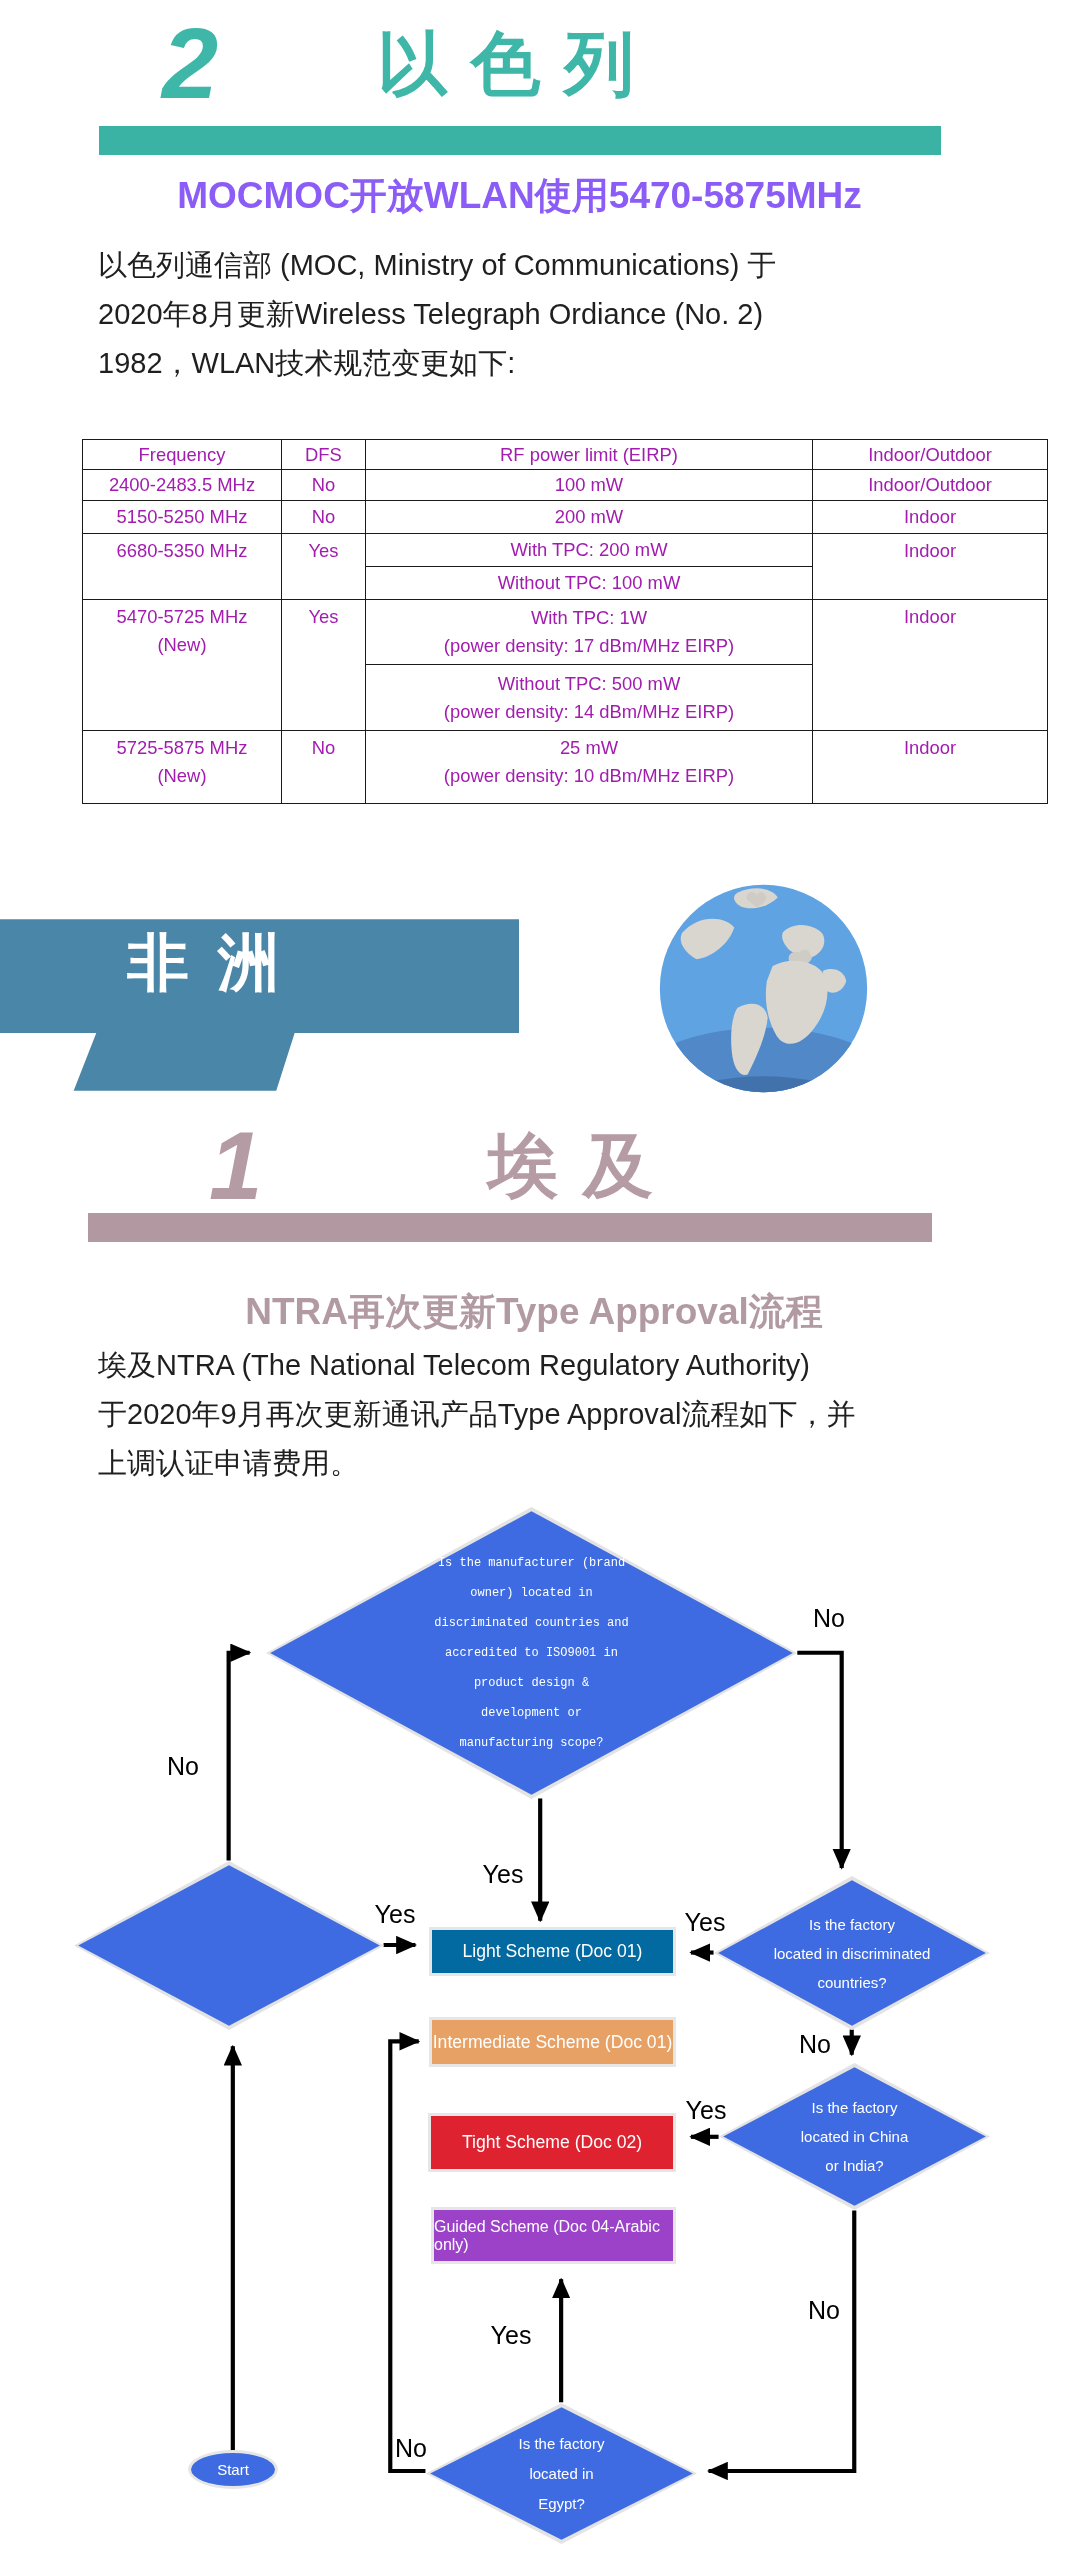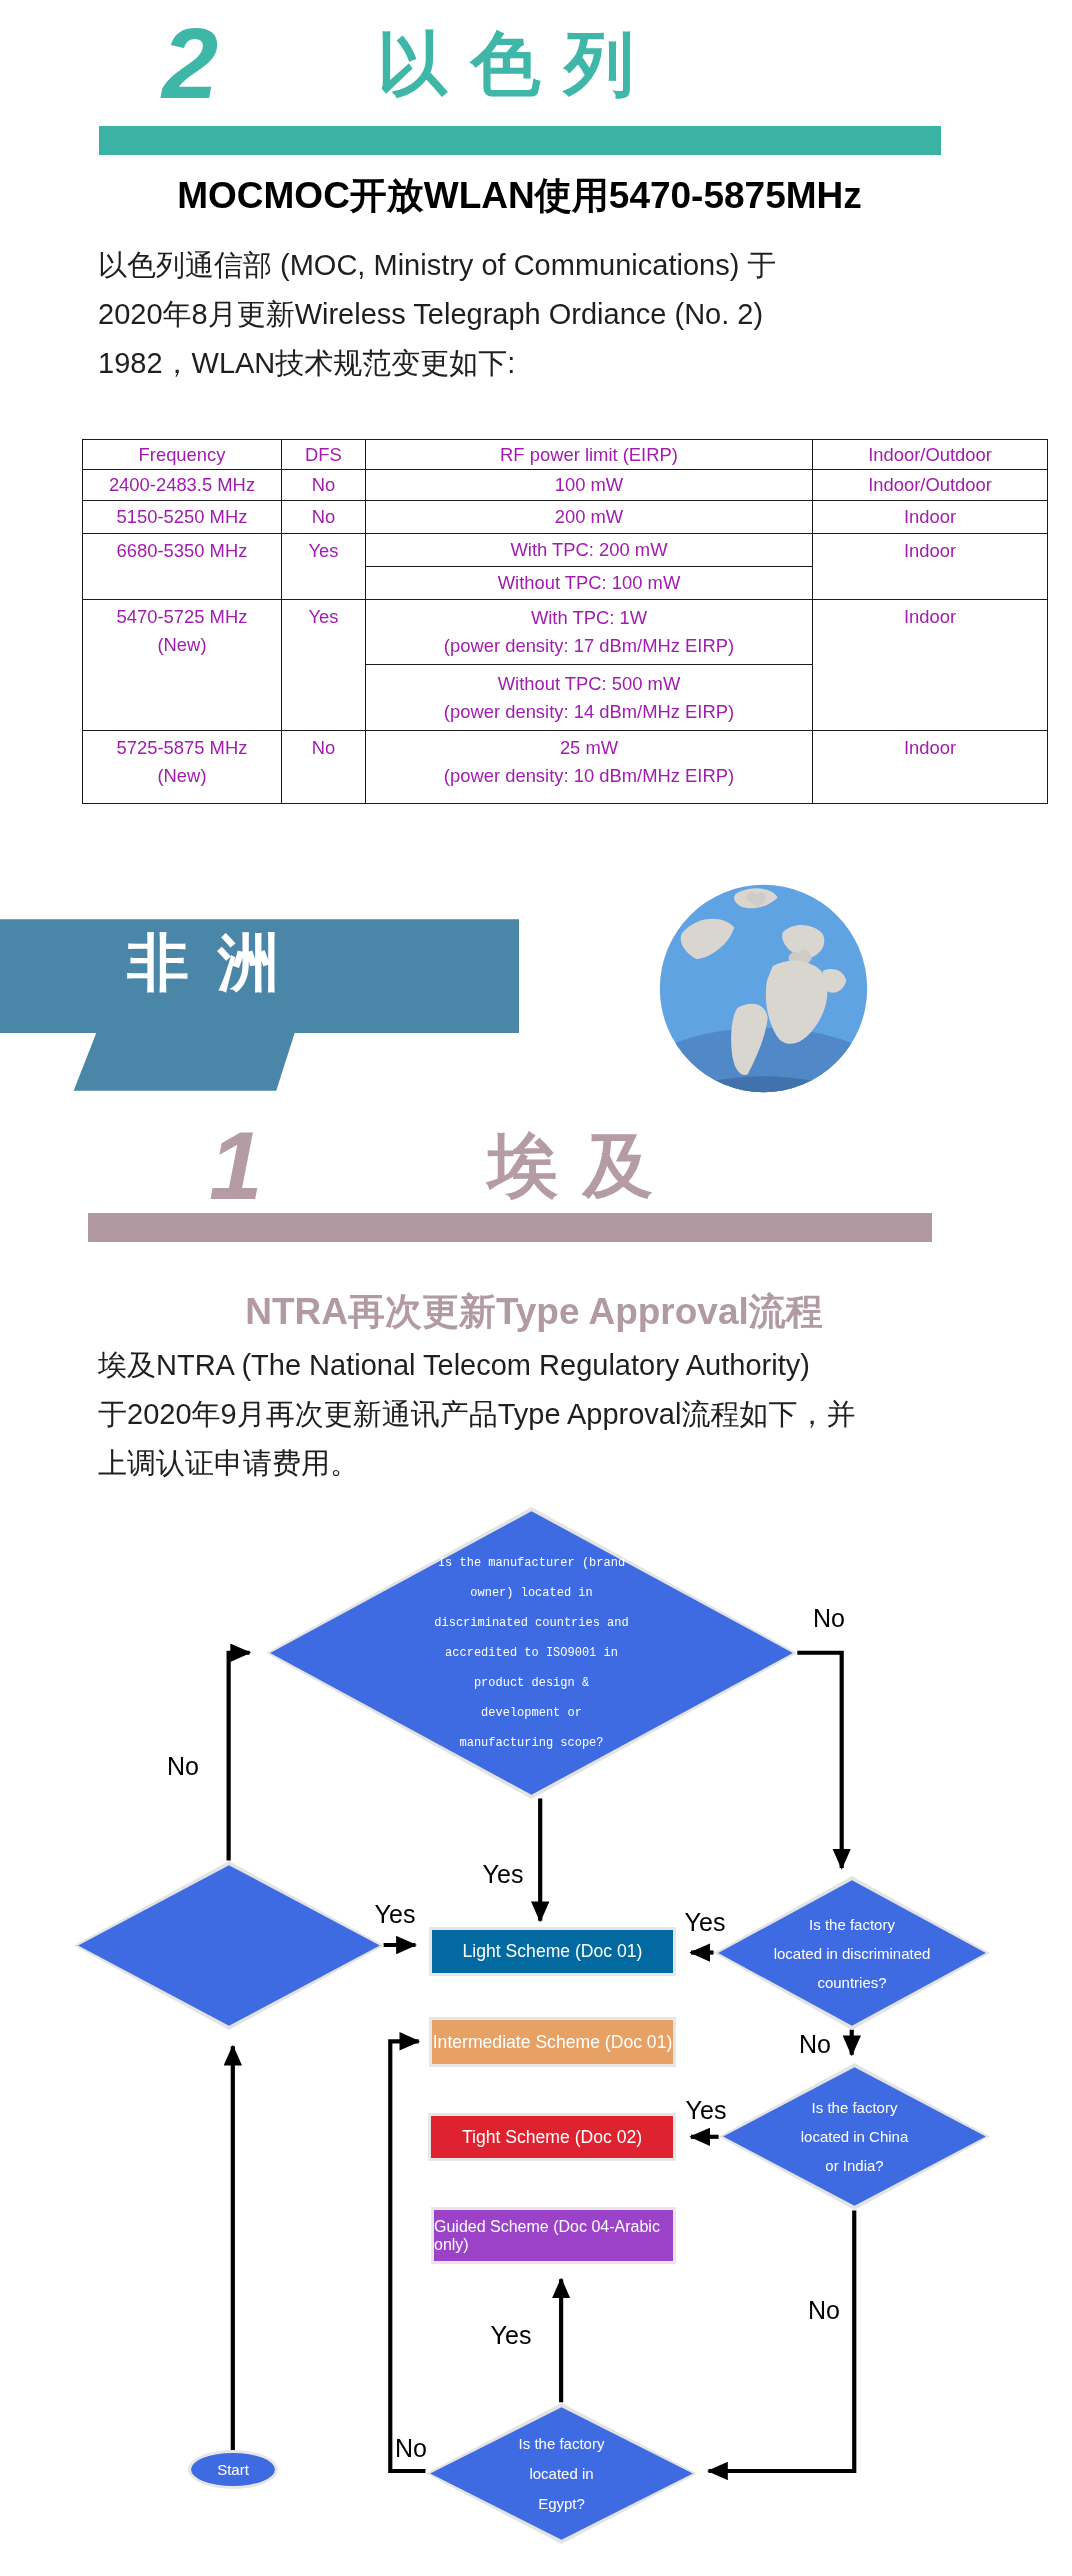--- a/index.html
+++ b/index.html
@@ -9,21 +9,21 @@
     overflow:hidden;
   }
   .abs{position:absolute;}
   .pre{white-space:pre-line;}
 
   
   .sec-num{font-weight:700;font-style:italic;line-height:1;}
   .israel-num{left:162px;top:13.4px;font-size:101px;color:#3EB6A8;}
   .israel-title{left:377px;top:28.5px;font-size:70px;font-weight:700;letter-spacing:23.5px;color:#3EB6A8;line-height:1;}
   .israel-bar{left:99px;top:126px;width:842px;height:29px;background:#3AB3A5;}
-  .israel-sub{left:98px;top:171px;width:843px;text-align:center;font-size:37px;font-weight:700;color:#000000;}
+  .israel-sub{left:98px;top:171px;width:843px;text-align:center;font-size:37px;font-weight:700;color:#8b5cf6;}
   .para{font-size:29px;line-height:49px;color:#1f1f1f;}
   .israel-para{left:98px;top:241px;width:921px;}
 
   
   .freq-table{position:absolute;left:82px;top:439px;width:965px;border-collapse:collapse;table-layout:fixed;}
   .freq-table td,.freq-table th{
     border:1.7px solid #1a1a1a;font-weight:400;font-size:18.4px;line-height:28px;
     text-align:center;vertical-align:middle;padding:0 3.4px;color:#a21caf;white-space:pre-line;
   }
   .freq-table .vt{vertical-align:top;padding-top:3.4px;}
@@ -55,21 +55,21 @@
   .d-discrim .diamond-text{font-size:15px;line-height:29px;}
   .d-china{left:719px;top:2063px;width:271px;height:147px;}
   .d-china .diamond-text{font-size:15px;line-height:29px;}
   .d-egypt{left:426px;top:2403px;width:271px;height:141px;}
   .d-egypt .diamond-text{font-size:15px;line-height:30px;}
 
   .scheme{position:absolute;box-sizing:border-box;border:3.4px solid #E6E6E6;color:#fff;
     display:flex;align-items:center;justify-content:center;font-size:17.6px;font-weight:500;}
   .b-light{left:429px;top:1927px;width:247px;height:49px;background:#0369a1;}
   .b-inter{left:429px;top:2017px;width:247px;height:50px;background:#E8A165;}
-  .b-tight{left:428px;top:2113px;width:248px;height:48px;background:#DF2230;}
+  .b-tight{left:428px;top:2113px;width:248px;height:59px;background:#DF2230;}
   .b-guided{left:431px;top:2207px;width:245px;height:57px;background:#9B42C9;font-size:16px;}
 
   .start-node{left:188px;top:2450px;width:90px;height:39px;background:#3E6BE1;
     box-sizing:border-box;border:3.4px solid #E6E6E6;border-radius:50%;
     display:flex;align-items:center;justify-content:center;color:#fff;font-size:15px;}
 
   .flow-label{position:absolute;transform:translate(-50%,-50%);font-size:25px;font-weight:500;color:#000;line-height:1;}
 </style>
 </head>
 <body>

